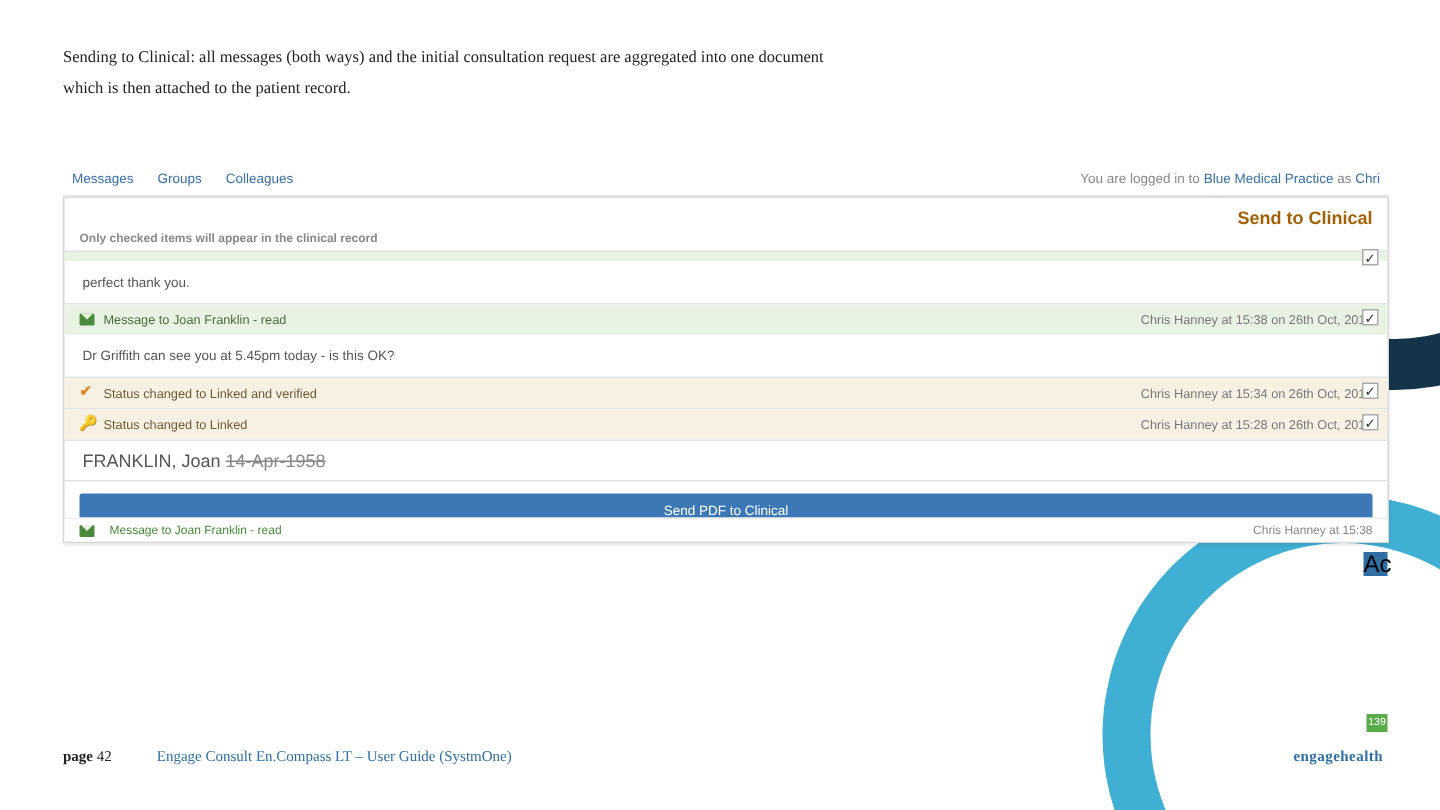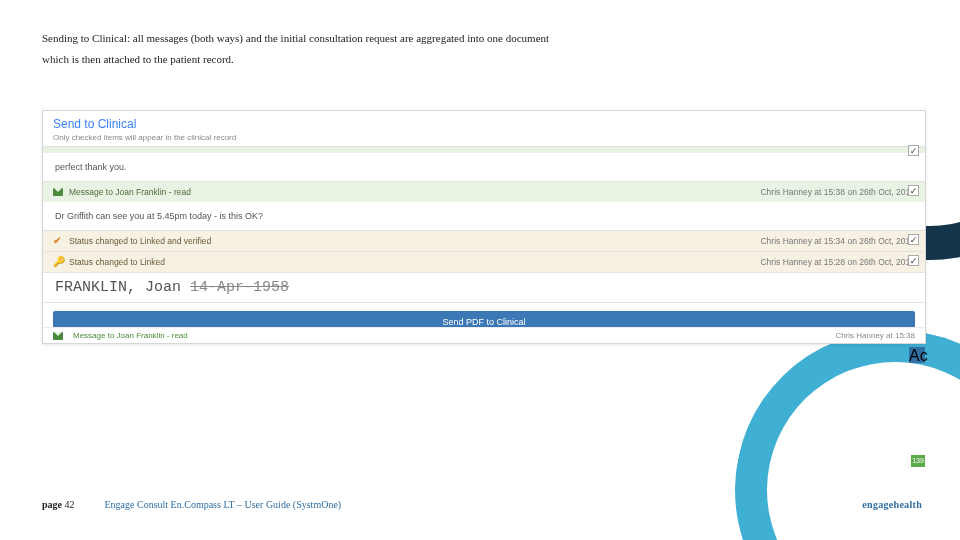--- a/index.html
+++ b/index.html
@@ -39,22 +39,22 @@
   .topnav .right .link { color: #3a6fa5; }
   .dialog {
     border: 1px solid #d7d7d7;
     background: #fff;
     box-shadow: 0 1px 3px rgba(0,0,0,.1);
   }
   .dlg-head {
     padding: 6px 10px 4px;
     border-bottom: 1px solid #e2e2e2;
   }
-  .dlg-title { font-weight: normal; font-size: 12px; color: #3b82f6; filter: blur(0.3px); }
-  .dlg-sub { font-size: 8px; color: #888; margin-top: 2px; filter: blur(0.4px); }
+  .dlg-title { font-weight: bold; font-size: 12px; color: #a16207; filter: blur(0.3px); text-align: right; }
+  .dlg-sub { font-size: 8px; color: #888; margin-top: 2px; filter: blur(0.4px); font-weight: bold; }
   .section {
     border-bottom: 1px solid #e3e3e3;
   }
   .green-bar, .tan-bar {
     display: flex; align-items: center;
     font-size: 8.5px;
     padding: 5px 10px;
     filter: blur(0.35px);
   }
   .green-bar { background: #e9f3e3; color: #4b6b3c; }
@@ -73,25 +73,24 @@
     font-size:9px; color:#333;
   }
   .white-row {
     padding: 9px 12px;
     font-size: 9px;
     color: #555;
     filter: blur(0.35px);
   }
   .patient-row {
     padding: 6px 12px;
-    font-size: 15px;
+    font-size: 12px;
     color:#555;
     border-top:1px solid #e3e3e3;
     filter: blur(0.35px);
-    font-family: Liberation Mono, monospace;
   }
   .strike { text-decoration: line-through; color:#888; }
   .blue-btn {
     margin: 8px 10px 10px;
     background:#3d78b6;
     color:#fff;
     text-align:center;
     font-size:9px;
     padding:6px 0;
     border-radius:2px;
@@ -142,20 +141,28 @@
 <div class="arc-dark"></div>
 <div class="arc-light"></div>
 
 <div class="intro">
   <div>Sending to Clinical: all messages (both ways) and the initial consultation request are aggregated into one document</div>
   <div>which is then attached to the patient record.</div>
 </div>
 
 <div class="shot">
 
+  <div class="topnav">
+    <span class="nav-item">Messages</span>
+    <span class="nav-item">Groups</span>
+    <span class="nav-item">Colleagues</span>
+    <span class="right">
+      <span>You are logged in to </span><span class="link">Blue Medical Practice</span><span> as </span><span class="link">Chri</span>
+    </span>
+  </div>
 
   <div class="dialog" style="position:relative;">
     <div class="dlg-head">
       <div class="dlg-title">Send to Clinical</div>
       <div class="dlg-sub">Only checked items will appear in the clinical record</div>
     </div>
 
     <div class="section" style="position:relative;">
       <div class="green-bar" style="height:6px; padding:0;"></div>
       <span class="cbx" style="top:-2px;">✓</span>

